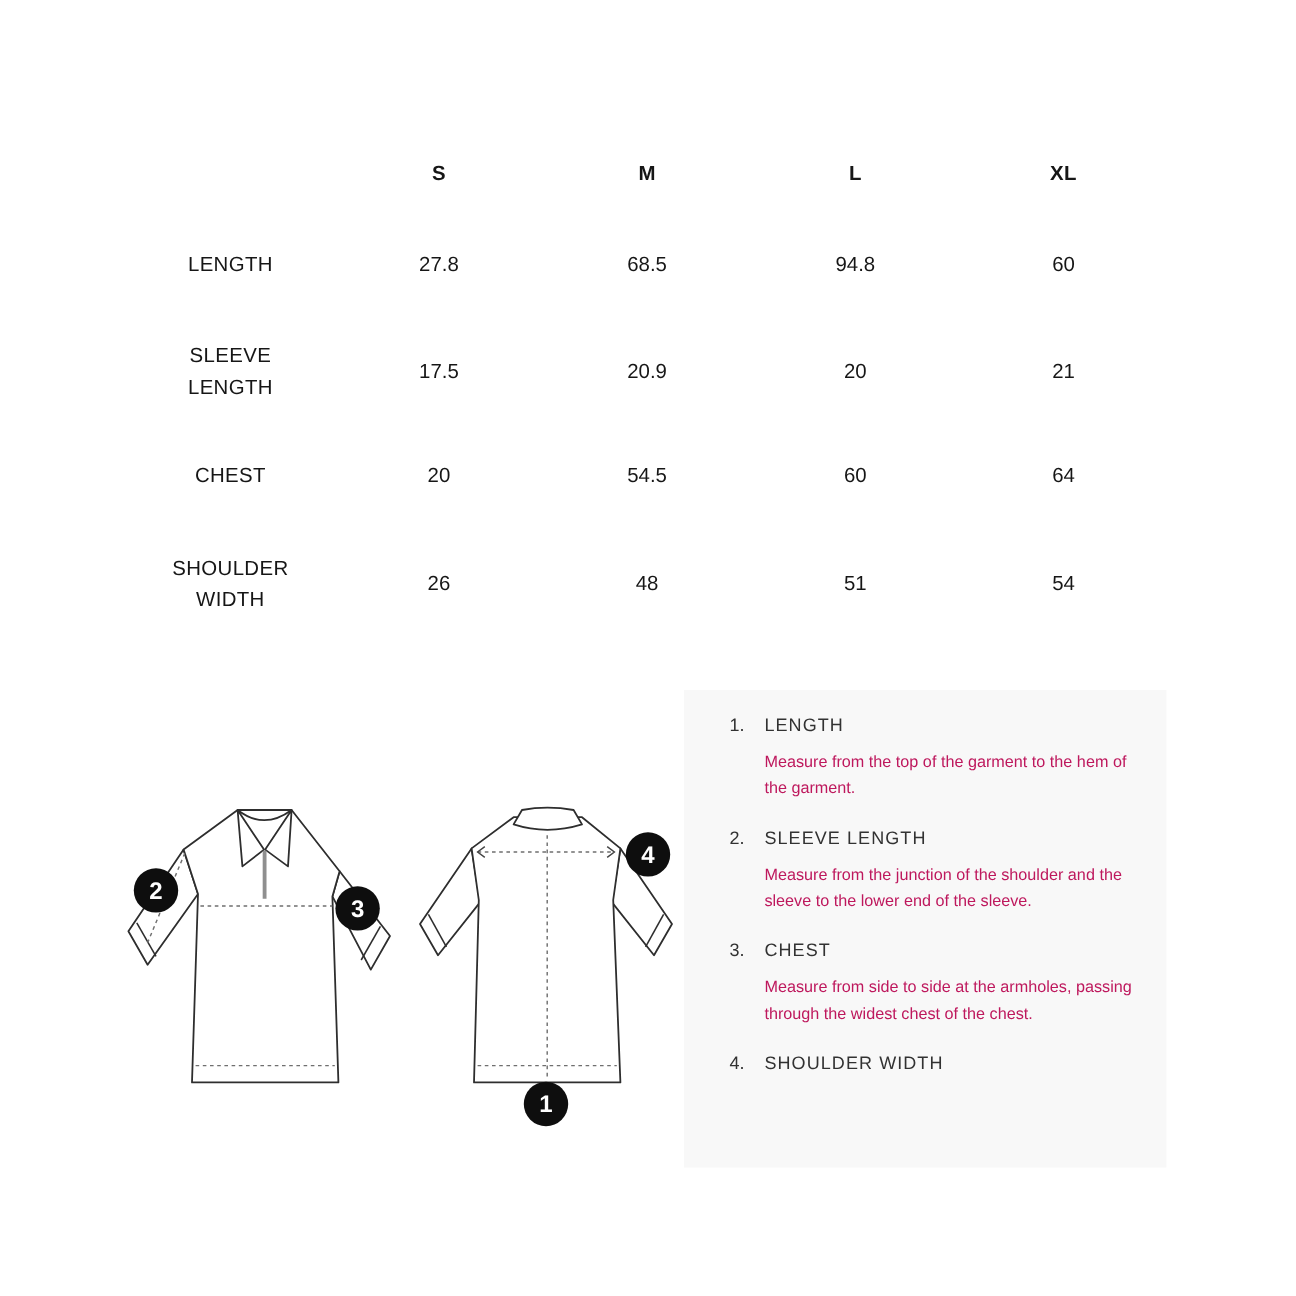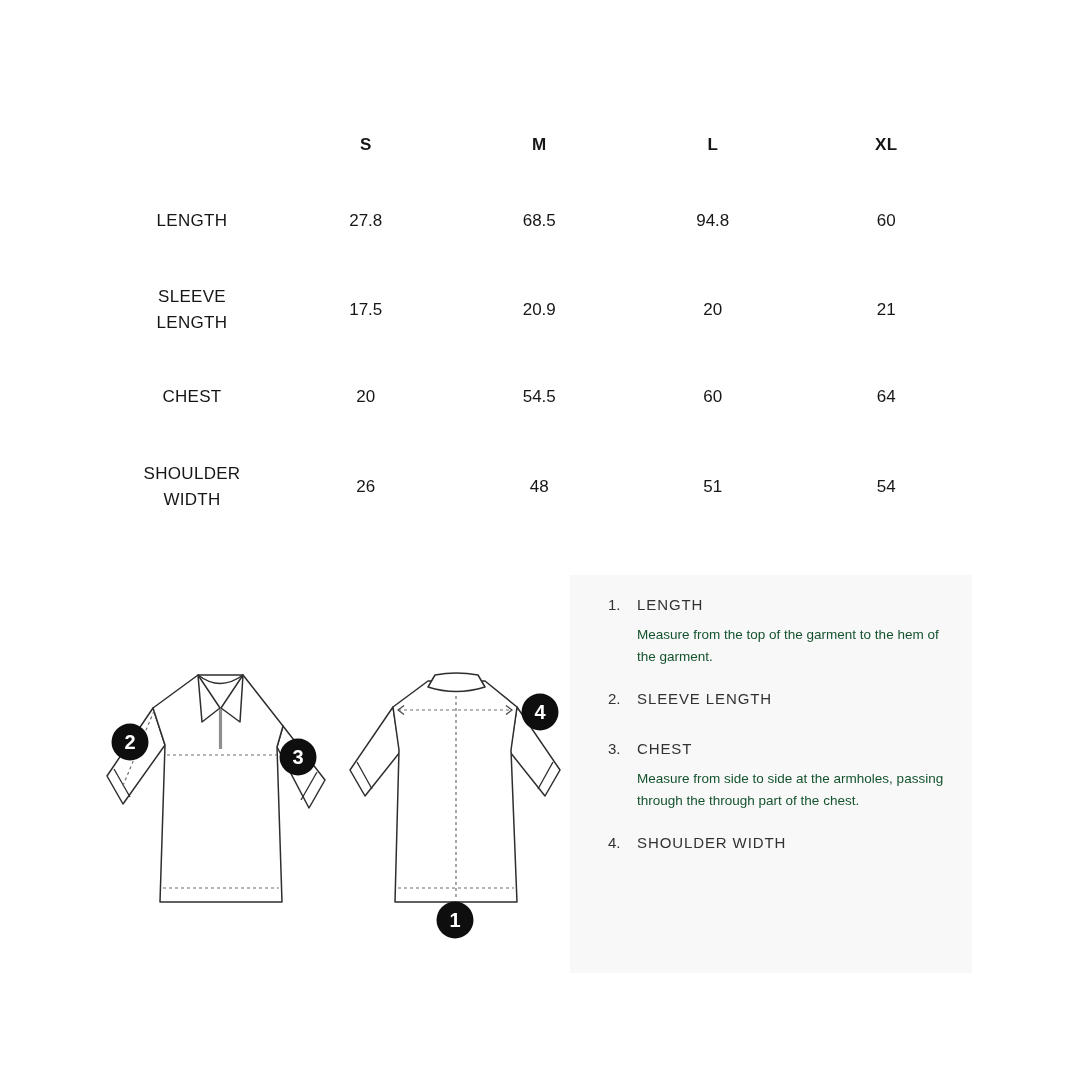--- a/index.html
+++ b/index.html
@@ -46,21 +46,21 @@
     background:#f8f8f8;box-sizing:border-box;padding:20px 0 0 38px;
   }
   .def-item{display:flex;margin-bottom:21px;}
   .def-num{
     width:29px;flex:0 0 29px;font-size:15px;color:#323232;line-height:19px;
   }
   .def-body{width:312px;}
   .def-term{
     font-size:15px;letter-spacing:.9px;color:#323232;line-height:19px;margin-bottom:10px;
   }
-  .def-desc{font-size:13.5px;line-height:22px;color:#14532d;}
+  .def-desc{font-size:13.5px;line-height:22px;color:#be185d;}
 </style>
 </head>
 <body>
 
 <div class="page">
 
   <div>
 
     <div class="chart-row row-header">
       <div class="label-cell"></div>
@@ -159,28 +159,29 @@
       <div class="def-body">
         <div class="def-term">LENGTH</div>
         <div class="def-desc">Measure from the top of the garment to the hem of the garment.</div>
       </div>
     </div>
 
     <div class="def-item">
       <div class="def-num">2.</div>
       <div class="def-body">
         <div class="def-term">SLEEVE LENGTH</div>
+        <div class="def-desc">Measure from the junction of the shoulder and the sleeve to the lower end of the sleeve.</div>
       </div>
     </div>
 
     <div class="def-item">
       <div class="def-num">3.</div>
       <div class="def-body">
         <div class="def-term">CHEST</div>
-        <div class="def-desc">Measure from side to side at the armholes, passing through the through part of the chest.</div>
+        <div class="def-desc">Measure from side to side at the armholes, passing through the widest chest of the chest.</div>
       </div>
     </div>
 
     <div class="def-item">
       <div class="def-num">4.</div>
       <div class="def-body">
         <div class="def-term">SHOULDER WIDTH</div>
       </div>
     </div>
   </div>

